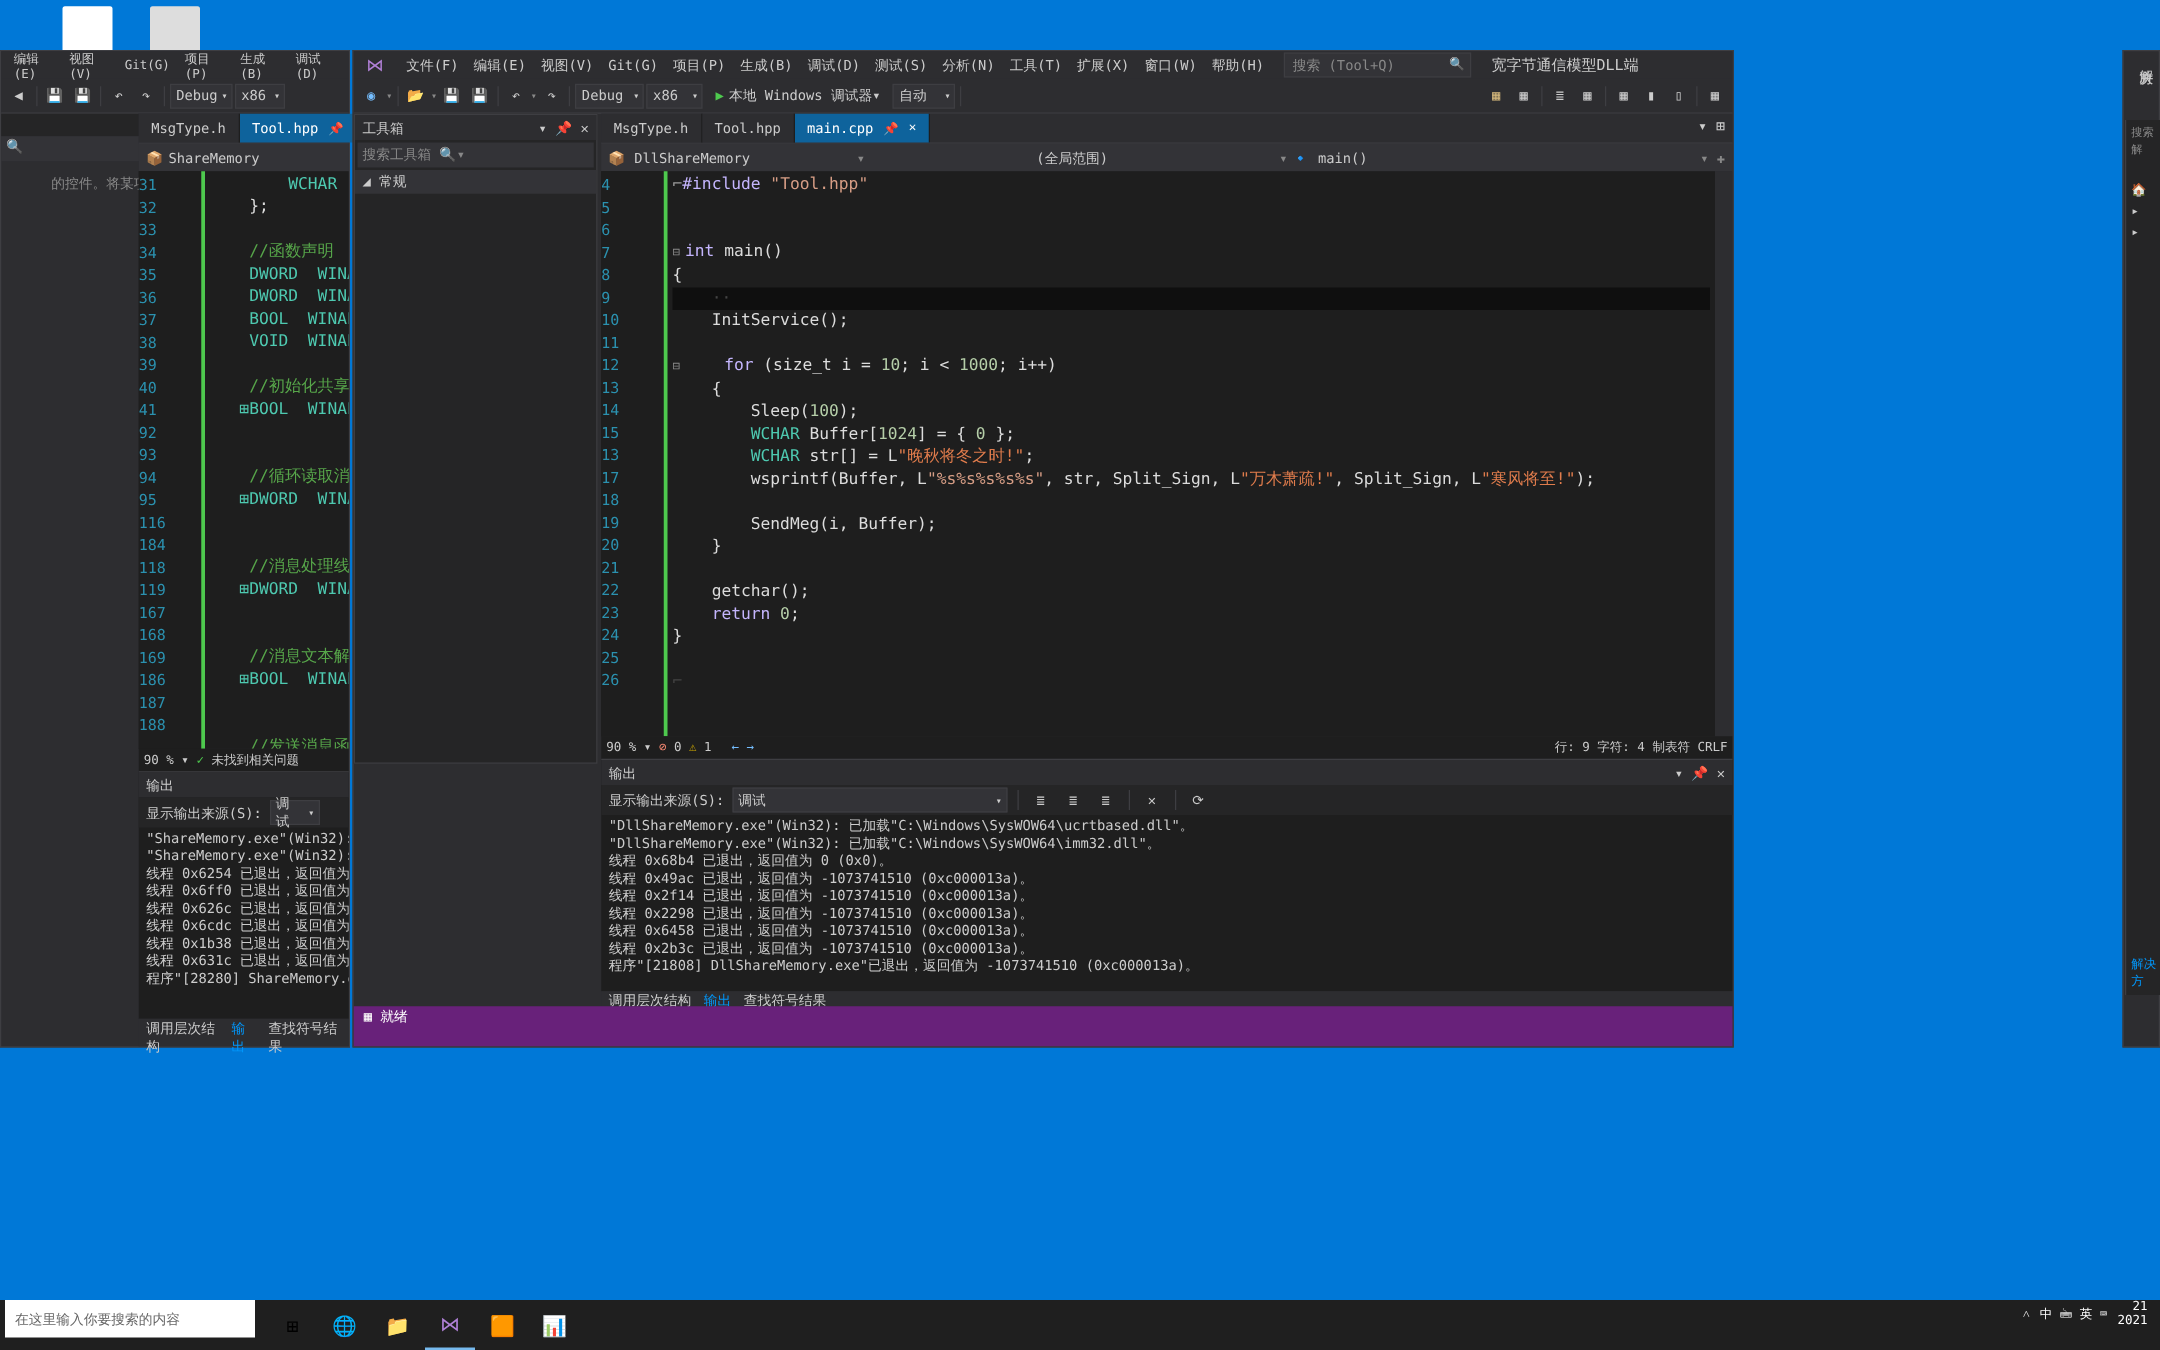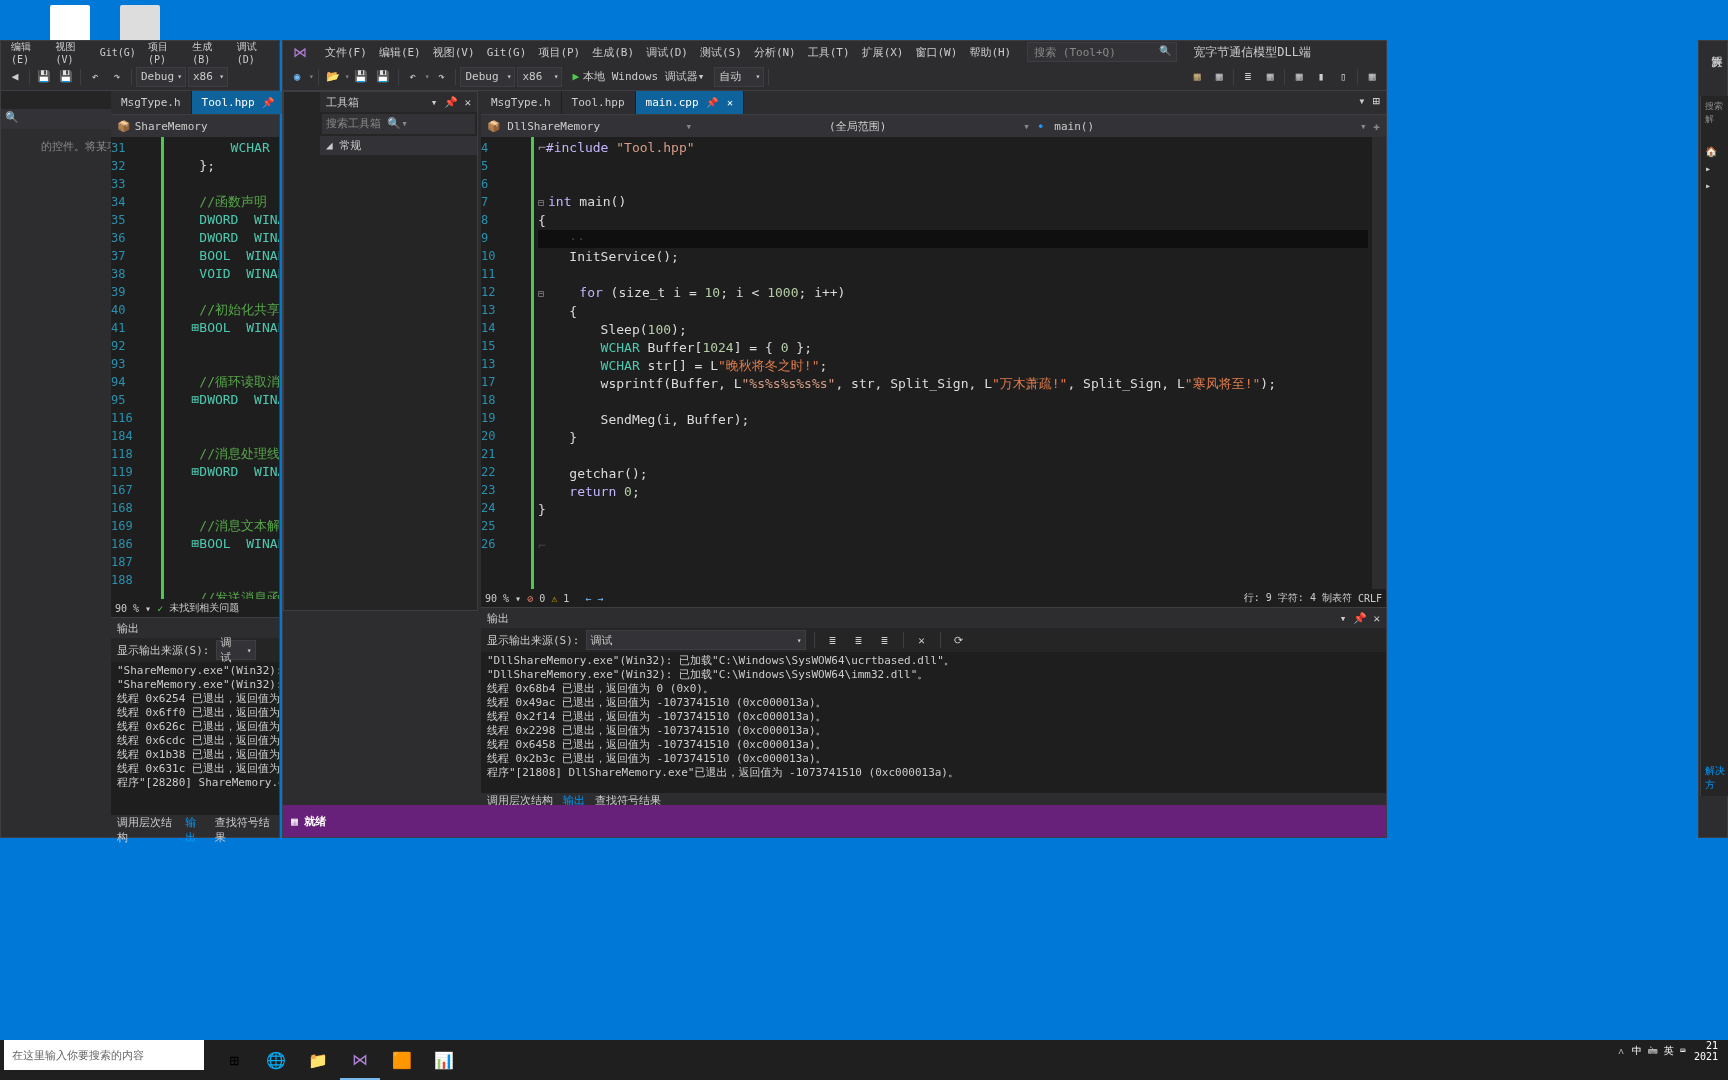--- a/index.html
+++ b/index.html
@@ -37,22 +37,22 @@
 .type{color:#4ec9b0;}
 .num{color:#b5cea8;}
 .pp{color:#9b9b9b;}
 .cursor-line{background:#0f0f0f;display:inline-block;width:100%;}
 .output-panel{background:#1e1e1e;border-top:1px solid #3e3e42;}
 .output-header{height:20px;background:#2d2d30;color:#ccc;font-size:11px;padding:2px 6px;display:flex;align-items:center;justify-content:space-between;}
 .output-tb{height:24px;background:#252526;display:flex;align-items:center;padding:0 6px;color:#ccc;font-size:11px;gap:6px;}
 .output-text{padding:2px 6px;color:#ccc;font-size:11px;font-family:Consolas,monospace;line-height:14px;white-space:pre;overflow:hidden;}
 .bottom-tabs{height:22px;background:#2d2d30;display:flex;align-items:flex-start;padding:0 6px;color:#ccc;font-size:11px;gap:10px;}
 .bottom-tabs span.active{color:#0097fb;}
-.vs-status{height:22px;background:#0e639c;color:#fff;display:flex;align-items:center;padding:16px 8px;font-size:11px;gap:8px;font-weight:bold;}
-.toolbox{position:absolute;left:0;top:74px;width:186px;height:300px;background:#252526;border:1px solid #3e3e42;z-index:5;padding-left:36px;}
+.vs-status{height:22px;background:#0e639c;color:#fff;display:flex;align-items:flex-end;padding:16px 8px;font-size:11px;gap:8px;}
+.toolbox{position:absolute;left:0;top:74px;width:186px;height:300px;background:#252526;border:1px solid #3e3e42;z-index:5;}
 .tb-header{height:20px;background:#2d2d30;color:#ccc;font-size:11px;padding:2px 6px;display:flex;justify-content:space-between;align-items:center;}
 .tb-search{height:20px;background:#333337;margin:2px;padding:2px 4px;color:#888;font-size:11px;}
 .tb-group{background:#333337;color:#ccc;padding:2px 6px;font-size:11px;}
 .tb-empty{color:#888;font-size:11px;padding:20px 10px;text-align:center;}
 .taskbar{position:absolute;bottom:0;left:0;right:0;height:40px;background:#1f1f1f;display:flex;align-items:flex-start;}
 .tb-search-box{width:200px;height:30px;background:#fff;color:#666;padding:0 8px;font-size:11px;display:flex;align-items:center;margin-left:4px;}
 .tb-icons{display:flex;align-items:center;gap:2px;margin-left:10px;}
 .tb-ico{width:40px;height:40px;display:flex;align-items:center;justify-content:center;font-size:16px;}
 .tray{margin-left:auto;display:flex;align-items:center;color:#fff;font-size:10px;gap:8px;padding:0 10px;}
 .vs1 .menubar{font-size:10px;}

